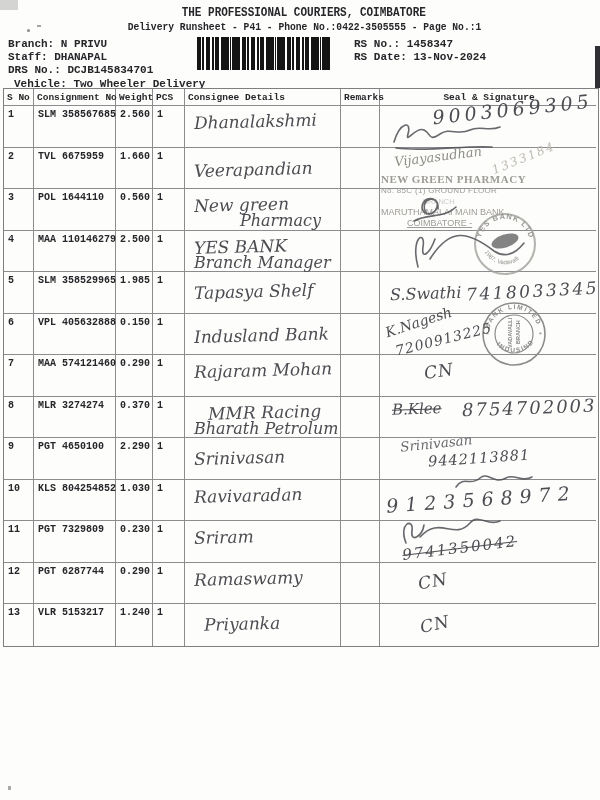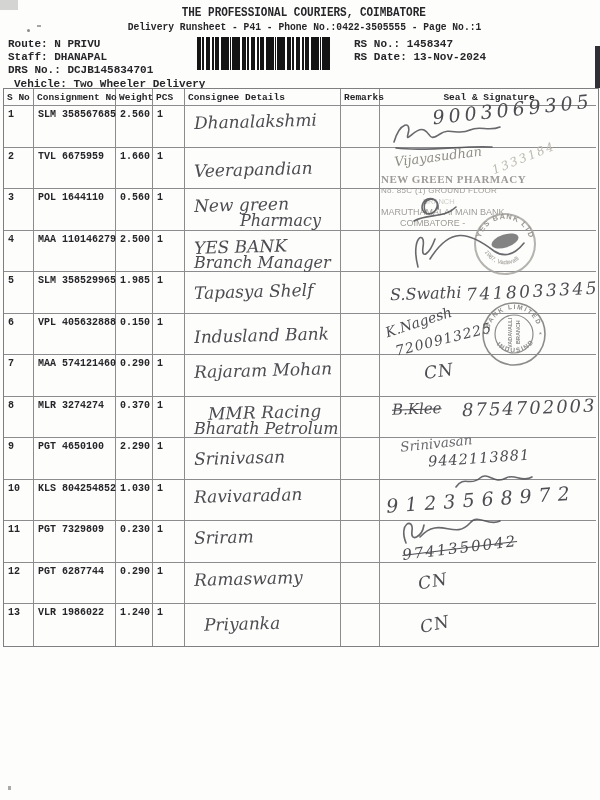--- a/index.html
+++ b/index.html
@@ -52,41 +52,41 @@
   .seal svg.scr{position:absolute;z-index:3;}
   .strike{text-decoration:line-through;}
 
   
   .pharmacy{position:absolute;left:1px;top:26px;width:172px;z-index:1;color:#9d9b97;
             font-family:"Liberation Sans","DejaVu Sans",sans-serif;font-style:normal;line-height:11px;}
   .ph1{font-size:11px;font-weight:bold;letter-spacing:.5px;font-family:Liberation Serif, serif;}
   .ph2{font-size:8px;letter-spacing:.3px;}
   .ph3{font-size:7.5px;opacity:.5;margin-left:42px;}
   .ph4{font-size:9px;}
-  .ph5{font-size:9px;margin-left:19px;}
+  .ph5{font-size:9px;margin-left:26px;text-decoration:underline;}
 
   .stamp-svg{position:absolute;z-index:1;}
   .scr path{fill:none;stroke:#4e4e54;stroke-width:1.6;stroke-linecap:round;opacity:.85;}
 </style>
 </head>
 <body>
 
 <div class="page">
 
   <div class="smudge-tl"></div>
   <div class="dot-a"></div>
   <div class="dot-b"></div>
   <div class="mark-right"></div>
   <div class="dot-bl"></div>
 
   <div class="title1"><span>THE PROFESSIONAL COURIERS, COIMBATORE</span></div>
   <div class="title2"><span>Delivery Runsheet - P41 - Phone No.:0422-3505555 - Page No.:1</span></div>
 
   <div class="meta-left">
-    <div><span>Route:</span> <span>N PRIVU</span></div>
+    <div><span>Branch:</span> <span>N PRIVU</span></div>
     <div><span>Staff:</span> <span>DHANAPAL</span></div>
     <div><span>DRS No.:</span> <span>DCJB145834701</span></div>
     <div class="indent"><span>Vehicle:</span> <span>Two Wheeler Delivery</span></div>
   </div>
 
   <div class="barcode"></div>
 
   <div class="meta-right">
     <div><span>RS No.:</span> <span>1458347</span></div>
     <div><span>RS Date:</span> <span>13-Nov-2024</span></div>
@@ -304,21 +304,21 @@
     <div class="c pc">1</div>
     <div class="c consignee-cell">
       <span class="hw l1">Ramaswamy</span>
     </div>
     <div class="c"></div>
     <div class="c last seal">
       <span class="hw" style="left:38px;top:8px;font-size:17px;transform:rotate(-10deg);letter-spacing:1px">CN</span>
     </div>
 
     <div class="c pc row13">13</div>
-    <div class="c pc row13">VLR 1986022</div>
+    <div class="c pc row13">VLR 5153217</div>
     <div class="c pc row13">1.240</div>
     <div class="c pc row13">1</div>
     <div class="c consignee-cell row13" style="padding-top:10px">
       <span class="hw l1" style="margin-left:10px">Priyanka</span>
     </div>
     <div class="c row13"></div>
     <div class="c last row13 seal">
       <span class="hw" style="left:40px;top:10px;font-size:17px;transform:rotate(-12deg);letter-spacing:1px">CN</span>
     </div>
 

